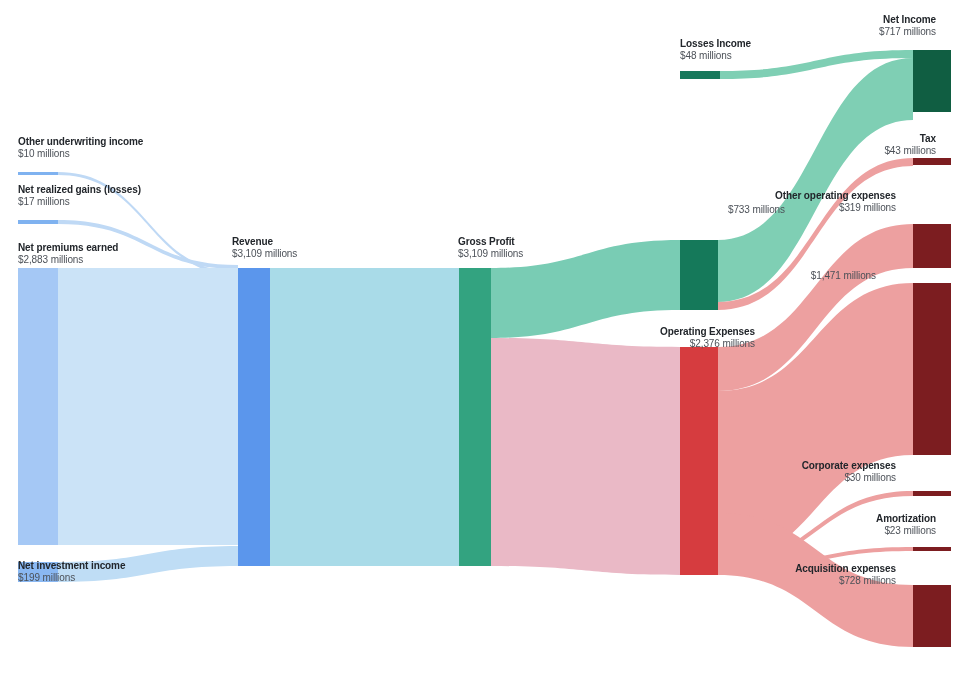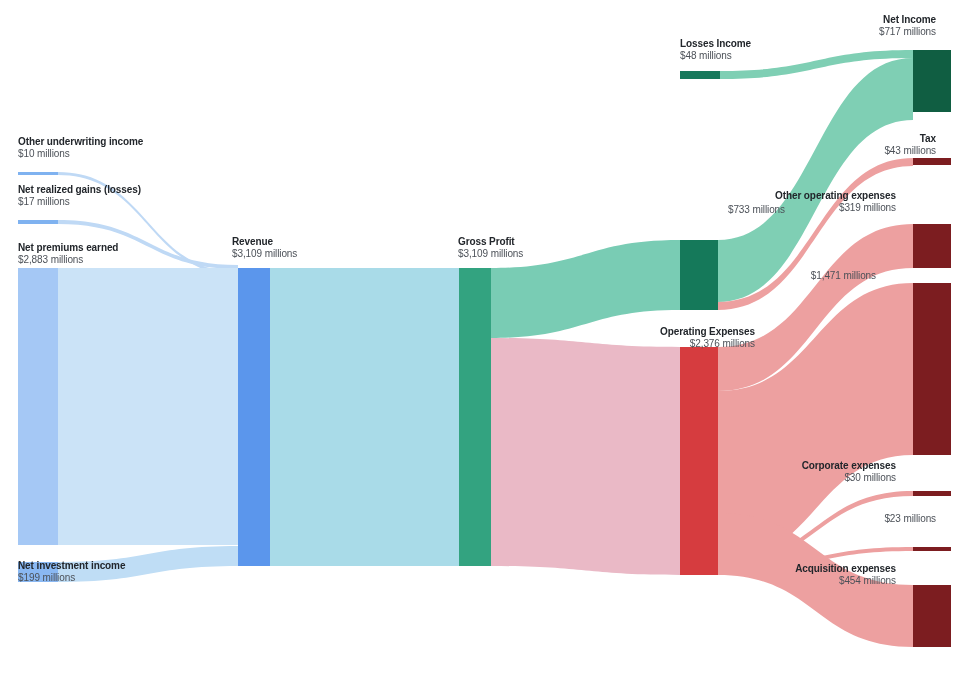--- a/index.html
+++ b/index.html
@@ -142,20 +142,21 @@
         <span class="nl-value">$319 millions</span>
       </div>
       <div class="node-label align-right" style="right: 80px; width: 236px; top: 270px;">
         <span class="nl-value">$1,471 millions</span>
       </div>
       <div class="node-label align-right" style="right: 60px; width: 236px; top: 460px;">
         <span class="nl-name">Corporate expenses</span>
         <span class="nl-value">$30 millions</span>
       </div>
       <div class="node-label align-right" style="right: 20px; width: 236px; top: 513px;">
+        <span class="nl-name">Amortization</span>
         <span class="nl-value">$23 millions</span>
       </div>
       <div class="node-label align-right" style="right: 60px; width: 236px; top: 563px;">
         <span class="nl-name">Acquisition expenses</span>
-        <span class="nl-value">$454 millions</span>
+        <span class="nl-value">$728 millions</span>
       </div>
     </div>
 </div>
 
 </body></html>

